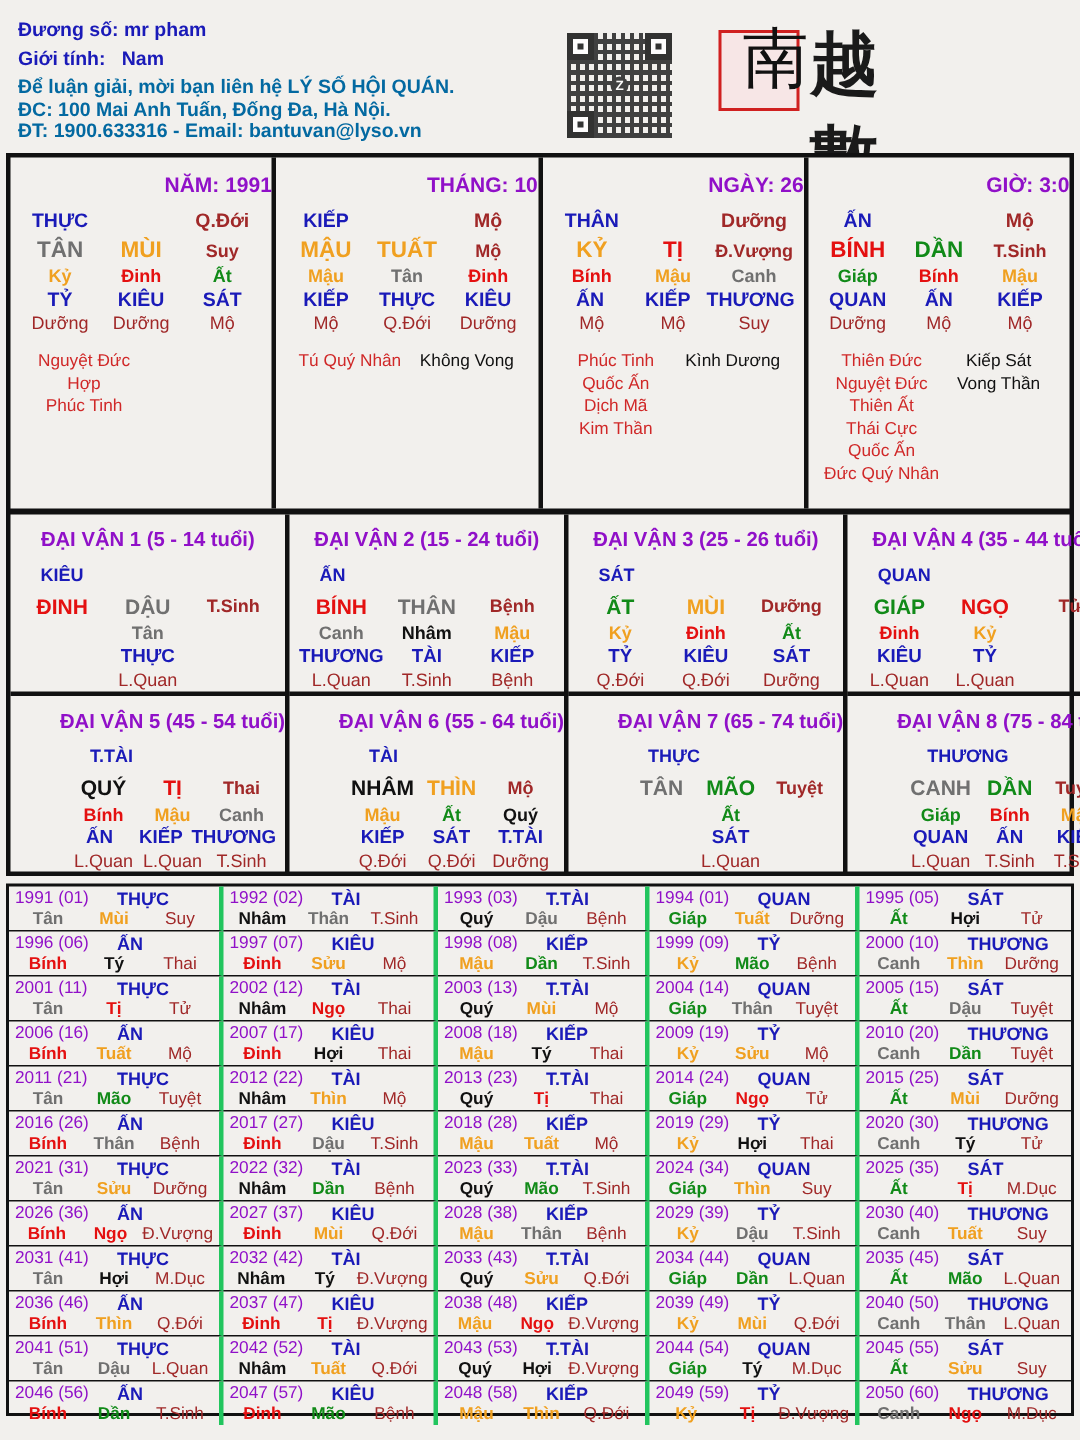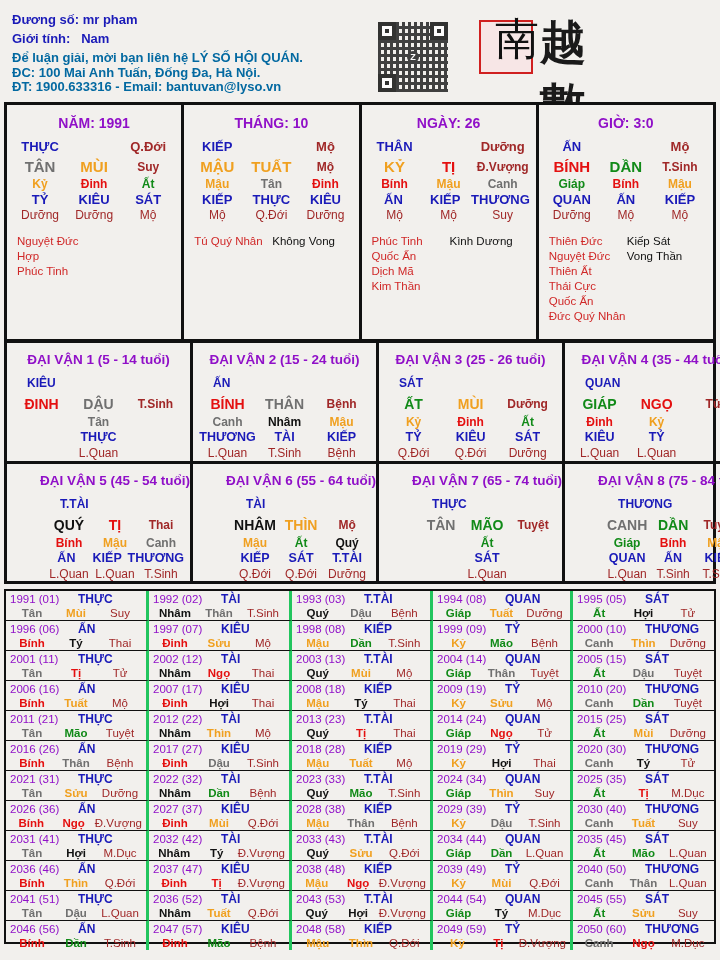--- a/index.html
+++ b/index.html
@@ -34,31 +34,31 @@
   .seal .big { position: absolute; left: 14px; top: -12px; font-size: 44px; color: #111; font-family: "DejaVu Serif", serif; }
   .logo-text {
     position: absolute; left: 540px; top: 12px; font-size: 46px; color: #1a1a1a;
     font-family: "DejaVu Serif", serif; letter-spacing: 6px; font-weight: bold;
   }
 
   .grid { position: absolute; border: 3px solid #111; background: #f2f0ed; }
   .pillars { left: 4px; top: 102px; width: 712px; height: 240px; display: flex; }
   .pillar { flex: 1; border-right: 3px solid #111; position: relative; padding-top: 10px; }
   .pillar:last-child { border-right: none; }
-  .ptitle { text-align: center; color: #9010c8; font-weight: bold; font-size: 14px; height: 22px; }
+  .ptitle { text-align: right; color: #9010c8; font-weight: bold; font-size: 14px; height: 22px; }
   .row3 { display: flex; width: 100%; padding: 0 6px; }
   .row3 > span { flex: 1; text-align: center; font-weight: bold; }
   .r-god { font-size: 13px; height: 20px; line-height: 20px; }
   .r-stem { font-size: 15px; height: 20px; line-height: 20px; }
   .r-hid { font-size: 12px; height: 15px; line-height: 15px; }
   .r-hgod { font-size: 13px; height: 15px; line-height: 15px; }
   .r-st { font-size: 12px; height: 17px; line-height: 17px; font-weight: normal !important; }
   .r-st > span { font-weight: normal; }
   .stars { display: flex; padding: 10px 0 0 10px; font-size: 11.5px; line-height: 15px; }
-  .stars .col { width: 78px; }
+  .stars .col { width: 78px; text-align: center; }
   .stars .good { color: #d02828; }
   .stars .bad { color: #111; }
 
   .dv { left: 4px; top: 340px; width: 712px; height: 244px; display: grid; grid-template-columns: repeat(4, 1fr); grid-template-rows: 1fr 1fr; }
   .dvcell { border-right: 3px solid #111; border-bottom: 3px solid #111; padding-top: 9px; }
   .dvcell:nth-child(4n) { border-right: none; }
   .dvcell:nth-child(n+5) { border-bottom: none; padding-left: 33px; }
   .dvtitle { text-align: center; color: #9010c8; font-weight: bold; font-size: 13.5px; height: 22px; white-space: nowrap; }
   .dvgod { font-size: 12px; font-weight: bold; color: #1a1ab8; height: 19px; line-height: 19px; padding-left: 20px; }
   .dvcell .row3 { padding: 0 6px; }
@@ -492,21 +492,21 @@
         <span class="ygod">T.TÀI</span>
       </div>
       <div class="ybot">
         <span class="ys c-black">Quý</span>
         <span class="yb c-gray">Dậu</span>
         <span class="c-brown">Bệnh</span>
       </div>
     </div>
     <div class="ycell">
       <div class="ytop">
-        <span class="ylabel">1994 (08)</span>
+        <span class="ylabel">1994 (01)</span>
         <span class="ygod">QUAN</span>
       </div>
       <div class="ybot">
         <span class="ys c-green">Giáp</span>
         <span class="yb c-orange">Tuất</span>
         <span class="c-brown">Dưỡng</span>
       </div>
     </div>
     <div class="ycell">
       <div class="ytop">
@@ -1020,21 +1020,21 @@
         <span class="ygod">THỰC</span>
       </div>
       <div class="ybot">
         <span class="ys c-gray">Tân</span>
         <span class="yb c-gray">Dậu</span>
         <span class="c-brown">L.Quan</span>
       </div>
     </div>
     <div class="ycell">
       <div class="ytop">
-        <span class="ylabel">2036 (52)</span>
+        <span class="ylabel">2042 (52)</span>
         <span class="ygod">TÀI</span>
       </div>
       <div class="ybot">
         <span class="ys c-black">Nhâm</span>
         <span class="yb c-orange">Tuất</span>
         <span class="c-brown">Q.Đới</span>
       </div>
     </div>
     <div class="ycell">
       <div class="ytop">

